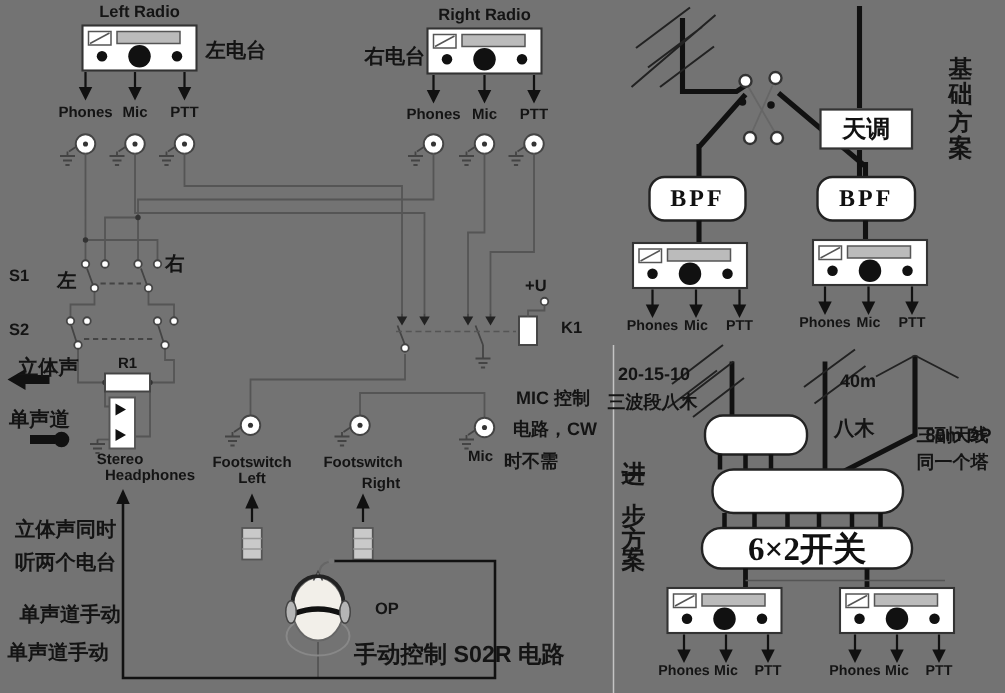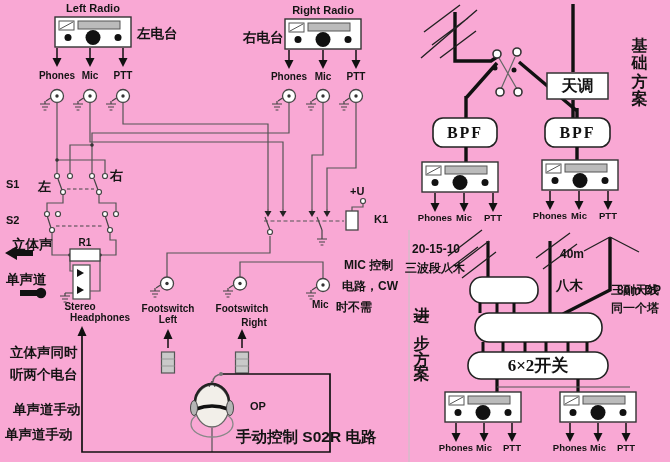--- a/index.html
+++ b/index.html
@@ -1,16 +1,16 @@
 <!DOCTYPE html>
 <html><head>
 <meta charset="utf-8">
 <style>
   html,body{margin:0;padding:0;background:#fff;}
-  .canvas{position:relative;width:670px;height:462px;background:#f9a8d4;overflow:hidden;
+  .canvas{position:relative;width:670px;height:462px;background:#737373;overflow:hidden;
           font-family:"Liberation Sans","DejaVu Sans",sans-serif;}
   svg{position:absolute;left:0;top:0;}
   .L{position:absolute;white-space:nowrap;font-weight:bold;color:#141414;line-height:1.15;}
   .cx{transform:translateX(-50%);text-align:center;}
   .s9{font-size:9.5px;}
   .s10{font-size:10px;}
   .s11{font-size:11px;}
   .s12{font-size:12px;}
   .s13{font-size:13px;}
   .s14{font-size:13.5px;}
@@ -328,21 +328,21 @@
 <div class="L s9 cx" style="left:608px;top:211px;">PTT</div>
 
 <div class="L s12" style="left:412px;top:243px;">20-15-10</div>
 <div class="L s12" style="left:405px;top:262px;">三波段八木</div>
 <div class="L s12" style="left:560px;top:248px;">40m</div>
 <div class="L s14" style="left:556px;top:278px;">八木</div>
 <div class="L s12" style="left:617px;top:248px;margin-top:36px;">80m DP</div>
 <div class="L s12" style="left:611px;top:284px;">三副天线</div>
 <div class="L s12" style="left:611px;top:302px;">同一个塔</div>
 
-<div class="boxlbl serif" style="left:468px;top:352px;width:140px;height:27px;font-size:17px;">6×2开关</div>
+<div class="boxlbl serif" style="left:468px;top:352px;width:140px;height:27px;font-size:22px;">6×2开关</div>
 
 <div class="L s9 cx" style="left:456px;top:443px;">Phones</div>
 <div class="L s9 cx" style="left:484px;top:443px;">Mic</div>
 <div class="L s9 cx" style="left:512px;top:443px;">PTT</div>
 <div class="L s9 cx" style="left:570px;top:443px;">Phones</div>
 <div class="L s9 cx" style="left:598px;top:443px;">Mic</div>
 <div class="L s9 cx" style="left:626px;top:443px;">PTT</div>
 
 <div class="L vert vbasic" style="left:630px;top:24px;">基础方案</div>
 <div class="L vert vadv" style="left:412px;top:294px;">进一步方案</div>

